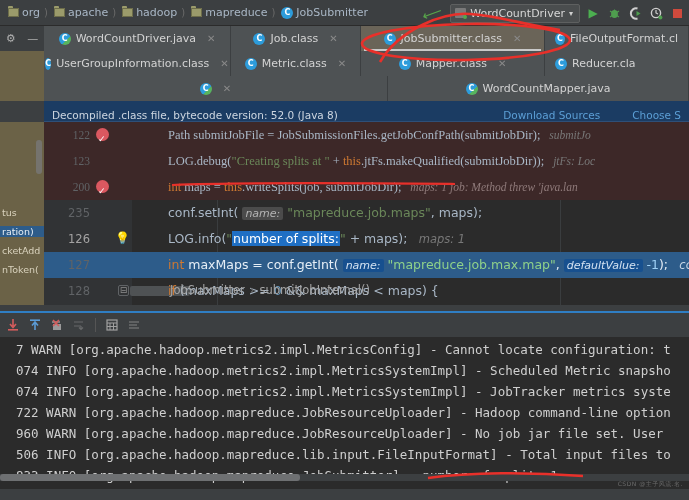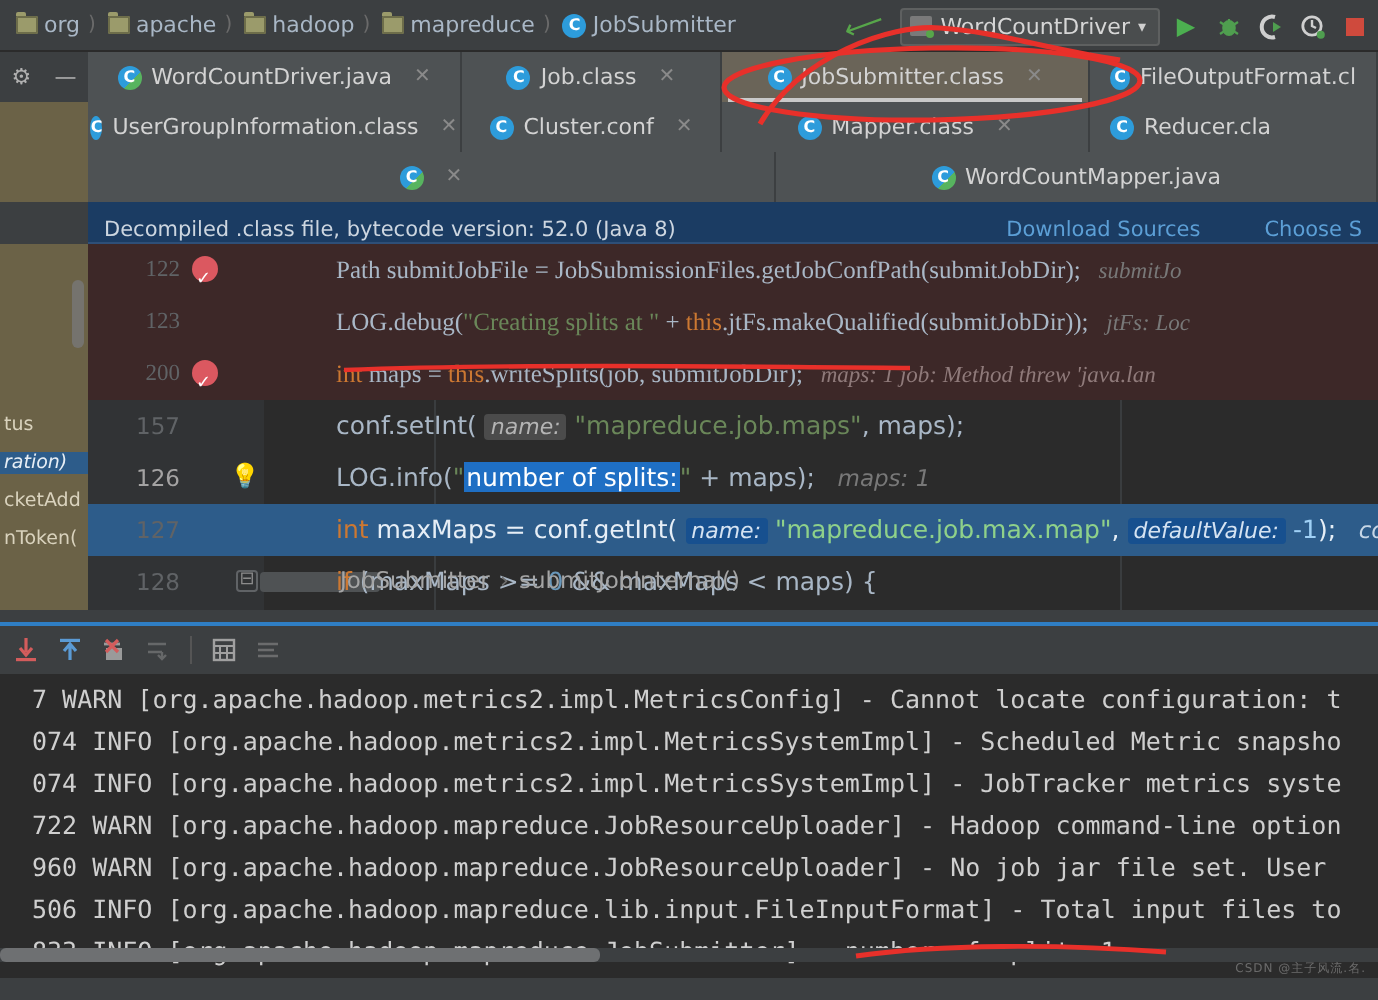--- a/index.html
+++ b/index.html
@@ -94,21 +94,21 @@
   
   .editor {
     position: absolute; left: 0; top: 122px; width: 689px; height: 183px;
     background: #2b2b2b; overflow: hidden;
   }
   .side-tool {
     position: absolute; left: 0; top: 0; width: 44px; height: 183px;
     background: #6b6247;
   }
   .side-snip { position: absolute; left: 0; width: 44px; font-size: 9.5px; color: #d9d2bd; padding-left: 2px; white-space: nowrap; overflow: hidden; }
-  .side-snip.hl { background: #2d5c8a; color: #e7eef5; font-style: italic; }
+  .side-snip.hl { background: #2d5c8a; color: #e7eef5; }
   .scroll-thumb {
     position: absolute; left: 36px; top: 18px; width: 6px; height: 34px;
     background: #787878; border-radius: 3px; opacity: .8;
   }
 
   .gutter {
     position: absolute; left: 44px; top: 0; width: 88px; height: 183px;
     background: #313335;
   }
   .cline {
@@ -265,21 +265,21 @@
 
   <div class="tabrow r2">
     <div class="tab-gutter-blank"></div>
     <div class="tab" style="flex:0 0 187px">
       <span class="ico-class">C</span>
       <span>UserGroupInformation.class</span>
       <span class="tab-close">✕</span>
     </div>
     <div class="tab" style="flex:0 0 130px">
       <span class="ico-class">C</span>
-      <span>Cluster.conf</span>
+      <span>Metric.class</span>
       <span class="tab-close">✕</span>
     </div>
     <div class="tab" style="flex:0 0 184px">
       <span class="ico-class">C</span>
       <span>Mapper.class</span>
       <span class="tab-close">✕</span>
     </div>
     <div class="tab" style="flex:1 1 auto; justify-content:flex-start">
       <span class="ico-class">C</span>
       <span>Reducer.cla</span>
@@ -340,21 +340,21 @@
     <div class="cline err" style="position:absolute;left:44px;right:0;top:52px;width:645px">
       <span class="lnum" style="left:0">200</span>
       <span class="bp" style="left:52px"></span>
       <span style="position:absolute;left:124px">
         <span class="kw">int</span><span class="plain"> maps = </span><span class="kw">this</span><span class="plain">.writeSplits(job, submitJobDir);</span>
         <span class="hint">&nbsp;&nbsp;</span><span class="ital-err">maps: 1  job: Method threw 'java.lan</span>
       </span>
     </div>
 
     <div class="cline" style="position:absolute;left:44px;right:0;top:78px;width:645px">
-      <span class="lnum" style="left:0">157</span>
+      <span class="lnum" style="left:0">235</span>
       <span style="position:absolute;left:124px">
         <span class="plain">conf.setInt(</span>&nbsp;<span class="chip">name:</span>&nbsp;<span class="str">"mapreduce.job.maps"</span><span class="plain">, maps);</span>
       </span>
     </div>
 
     <div class="cline" style="position:absolute;left:44px;right:0;top:104px;width:645px">
       <span class="lnum bright" style="left:0">126</span>
       <span class="bulb" style="left:71px">💡</span>
       <span style="position:absolute;left:124px">
         <span class="plain">LOG.info(</span><span class="str">"</span><span class="bluebox">number of splits:</span><span class="str">"</span><span class="plain"> + maps);</span>

